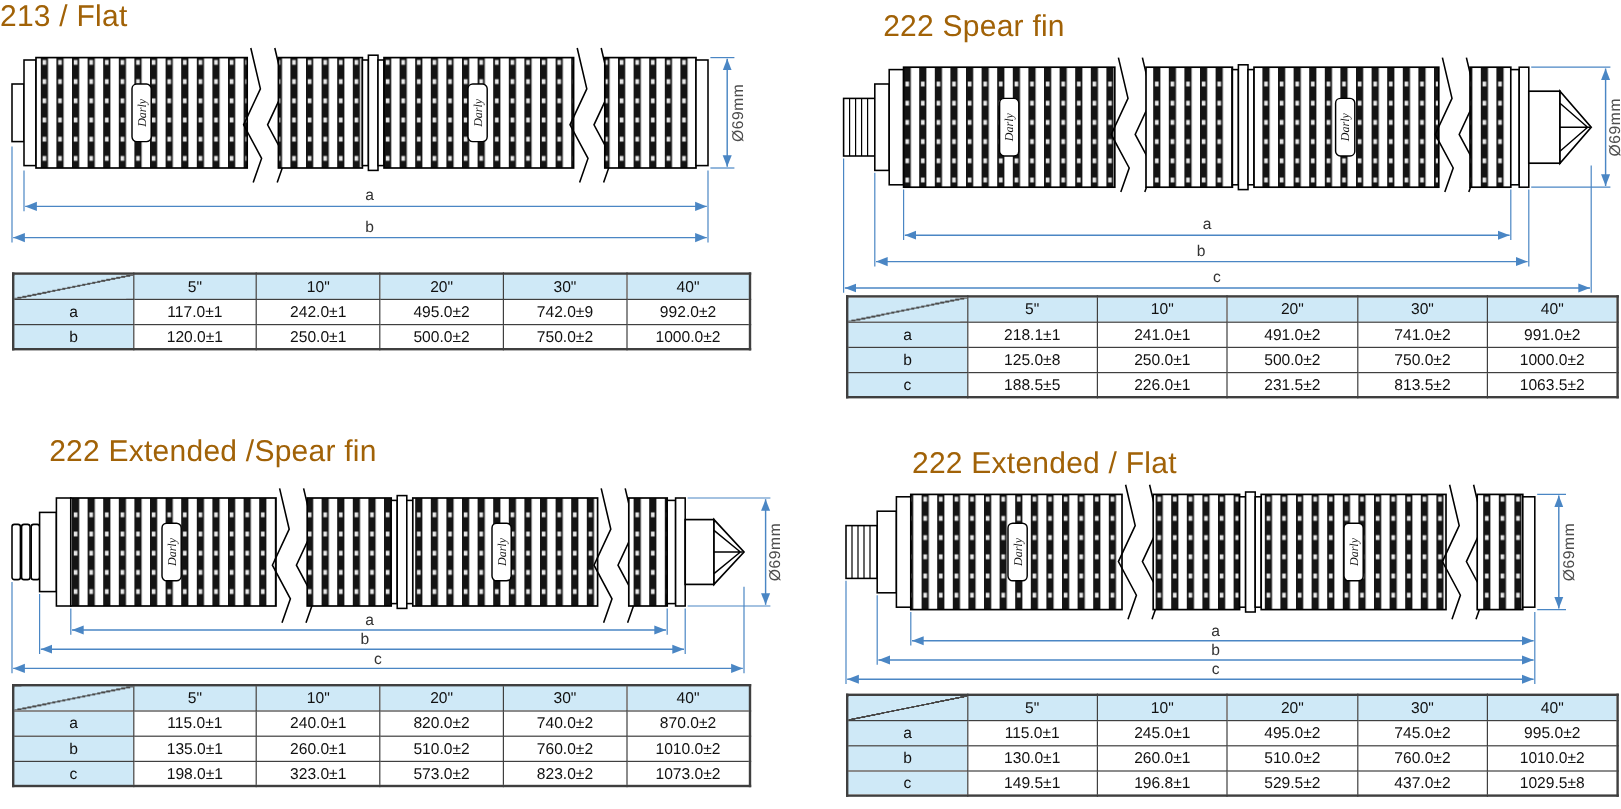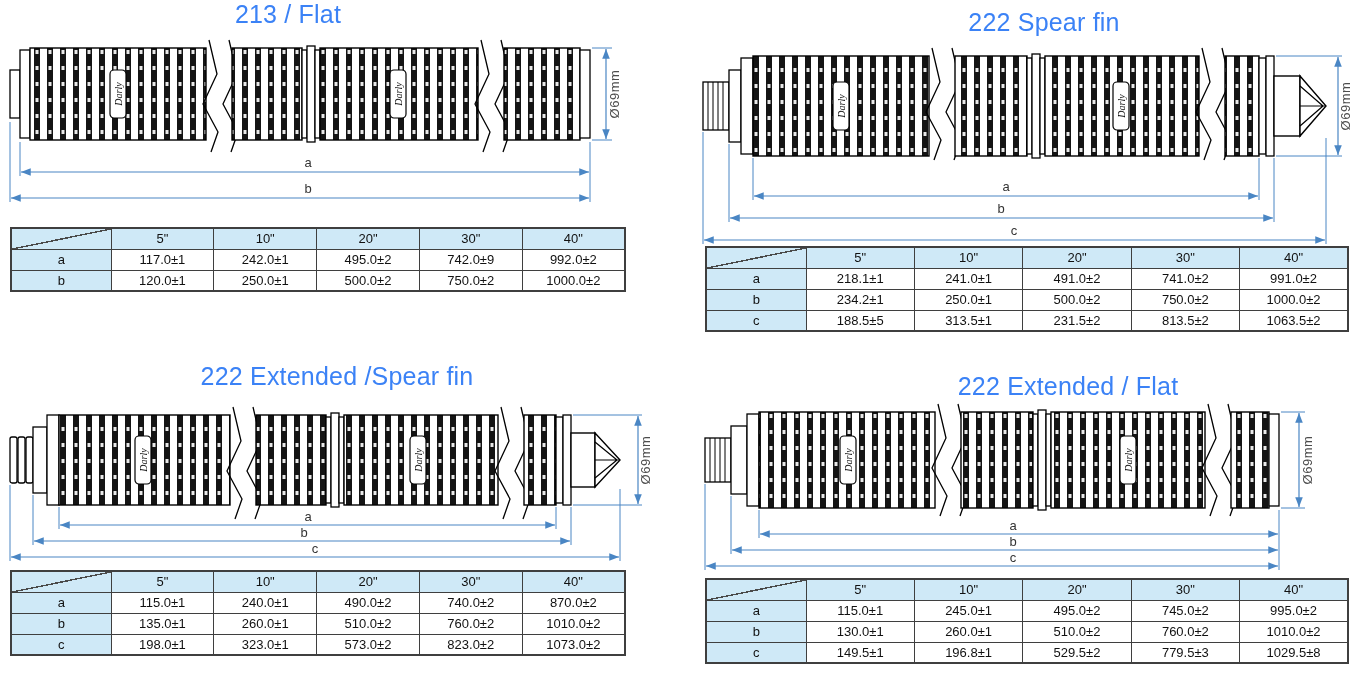--- a/index.html
+++ b/index.html
@@ -2,22 +2,22 @@
 <html><head>
 <meta charset="utf-8">
 <style>
   * { margin:0; padding:0; box-sizing:border-box; }
   html,body { background:#fff; }
   .page {
     position:relative; width:1351px; height:674px; background:#ffffff;
     font-family:"Liberation Sans", sans-serif; overflow:hidden;
   }
   .quad-title {
-    position:absolute; text-align:center; font-size:25px; font-weight:400;
-    color:#3b82f6; letter-spacing:0.2px; white-space:nowrap;
+    position:absolute; text-align:left; font-size:25px; font-weight:400;
+    color:#a16207; letter-spacing:0.2px; white-space:nowrap;
   }
   svg { overflow:visible; display:block; position:absolute; }
   .dlbl { font-family:"Liberation Sans",sans-serif; font-size:13px; fill:#333333; }
   .dia  { font-family:"Liberation Sans",sans-serif; font-size:13px; fill:#4d4d4d; letter-spacing:0.5px; }
   .brandtxt { font-family:"Liberation Serif",serif; font-style:italic; font-size:10px; fill:#111; }
   .dim-table {
     position:absolute; border-collapse:collapse; table-layout:fixed;
     font-size:13px; color:#111; border:2px solid #3f3f3f; background:#fff;
   }
   .dim-table th, .dim-table td {
@@ -223,40 +223,40 @@
           <tr>
             <th>a</th>
             <td>218.1±1</td>
             <td>241.0±1</td>
             <td>491.0±2</td>
             <td>741.0±2</td>
             <td>991.0±2</td>
           </tr>
           <tr>
             <th>b</th>
-            <td>234.2±1</td>
+            <td>125.0±8</td>
             <td>250.0±1</td>
             <td>500.0±2</td>
             <td>750.0±2</td>
             <td>1000.0±2</td>
           </tr>
           <tr>
             <th>c</th>
             <td>188.5±5</td>
-            <td>313.5±1</td>
+            <td>226.0±1</td>
             <td>231.5±2</td>
             <td>813.5±2</td>
             <td>1063.5±2</td>
           </tr>
         </tbody>
       </table>
   </section>
 
   <section>
-    <h2 class="quad-title" style="left:29px;top:362px;width:616px">222 Extended /Spear fin</h2>
+    <h2 class="quad-title" style="left:41px;top:362px;width:616px">222 Extended /Spear fin</h2>
 
     <svg style="left:8px;top:405px" width="650" height="158" viewBox="0 0 650 158">
       <g>
         <g>
           <rect class="plate" x="2" y="32" width="7" height="46" rx="2"></rect>
           <rect class="plate" x="10" y="32" width="7" height="46" rx="2"></rect>
           <rect class="plate" x="18" y="32" width="7" height="46" rx="2"></rect>
         </g>
         <rect class="plate" x="25" y="22" width="14" height="66"></rect>
         <rect class="plate" x="39" y="10" width="12" height="90"></rect>
@@ -324,21 +324,21 @@
             <th>20"</th>
             <th>30"</th>
             <th>40"</th>
           </tr>
         </thead>
         <tbody>
           <tr>
             <th>a</th>
             <td>115.0±1</td>
             <td>240.0±1</td>
-            <td>490.0±2</td>
+            <td>820.0±2</td>
             <td>740.0±2</td>
             <td>870.0±2</td>
           </tr>
           <tr>
             <th>b</th>
             <td>135.0±1</td>
             <td>260.0±1</td>
             <td>510.0±2</td>
             <td>760.0±2</td>
             <td>1010.0±2</td>
@@ -442,20 +442,20 @@
             <td>260.0±1</td>
             <td>510.0±2</td>
             <td>760.0±2</td>
             <td>1010.0±2</td>
           </tr>
           <tr>
             <th>c</th>
             <td>149.5±1</td>
             <td>196.8±1</td>
             <td>529.5±2</td>
-            <td>779.5±3</td>
+            <td>437.0±2</td>
             <td>1029.5±8</td>
           </tr>
         </tbody>
       </table>
   </section>
 
 </div>
 
 </body></html>

